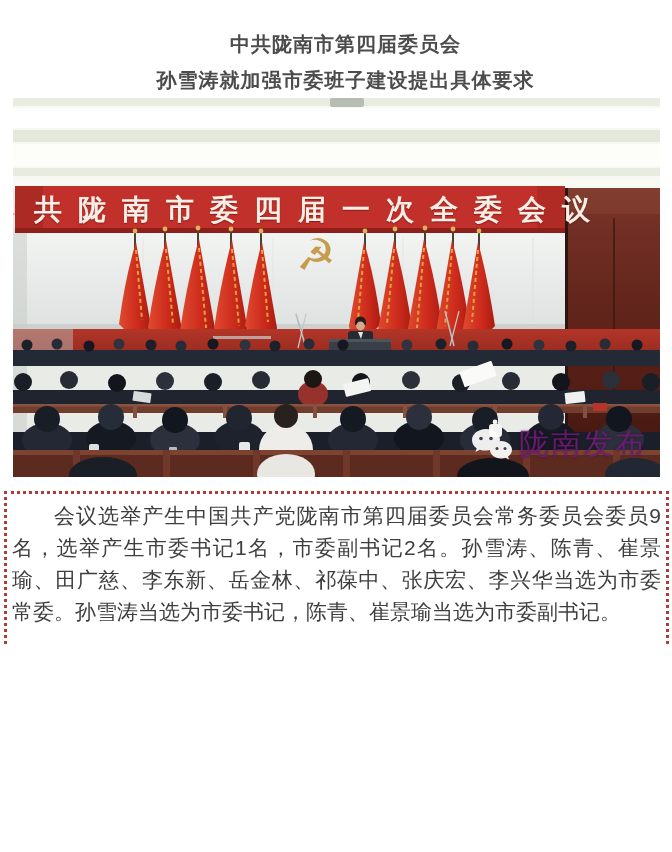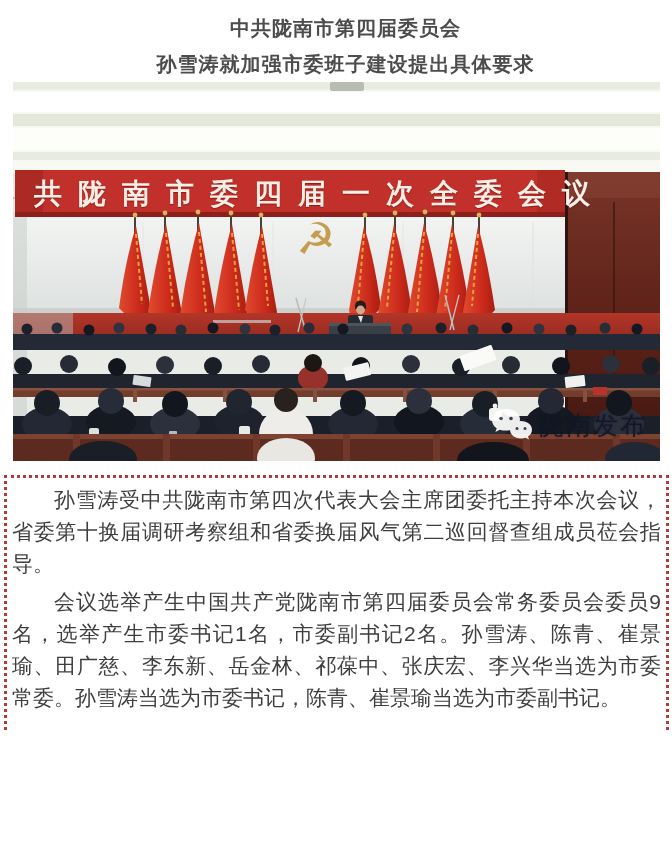--- a/index.html
+++ b/index.html
@@ -4,21 +4,21 @@
 <style>
   * { margin: 0; padding: 0; box-sizing: border-box; }
   html, body {
     width: 672px; height: 852px;
     background: #ffffff;
     overflow: hidden;
     font-family: "Liberation Sans", sans-serif;
   }
 
   
-  .title-block { padding-top: 10px; margin-left: 19px; }
+  .title-block { padding-top: 26px; margin-left: 19px; }
   .title-line {
     text-align: center;
     font-size: 20px;
     font-weight: bold;
     line-height: 36px;
     color: #4c4c4c;
     letter-spacing: 1px;
   }
 
   
@@ -47,22 +47,22 @@
     text-shadow: 0 1px 1px rgba(90,10,10,.5);
   }
 
   .watermark {
     position: absolute; right: 13px; top: 326px;
     display: flex; align-items: center;
     opacity: .92;
   }
   .watermark svg { margin-right: 7px; }
   .watermark span {
-    color: #0f172a;
-    font-size: 25px;
+    color: #701a75;
+    font-size: 30px;
     letter-spacing: 2px;
     text-shadow: 0 0 3px rgba(0,0,0,.35);
     font-family: Liberation Mono, monospace;
   }
 
   
   .article {
     margin: 14px 3px 0 4px;
     border: 3px dotted #b23c3c;
     border-bottom: none;
@@ -348,15 +348,14 @@
       <circle cx="11" cy="10.5" r="1.8" fill="#3c414b"></circle>
       <circle cx="21" cy="10.5" r="1.8" fill="#3c414b"></circle>
       <circle cx="27" cy="20.5" r="1.5" fill="#3c414b"></circle>
       <circle cx="35" cy="20.5" r="1.5" fill="#3c414b"></circle>
     </svg>
     <span>陇南发布</span>
   </div>
 </figure>
 
 <section class="article">
-  <p>孙雪涛受中共陇南市第四次代表大会主席团委托主持本次会议，省委第十换届调研考察组和省委换届风气第二巡回督查组成员莅会指导。</p>
   <p>会议选举产生中国共产党陇南市第四届委员会常务委员会委员9名，选举产生市委书记1名，市委副书记2名。孙雪涛、陈青、崔景瑜、田广慈、李东新、岳金林、祁葆中、张庆宏、李兴华当选为市委常委。孙雪涛当选为市委书记，陈青、崔景瑜当选为市委副书记。</p>
 </section>
 
 </body></html>

